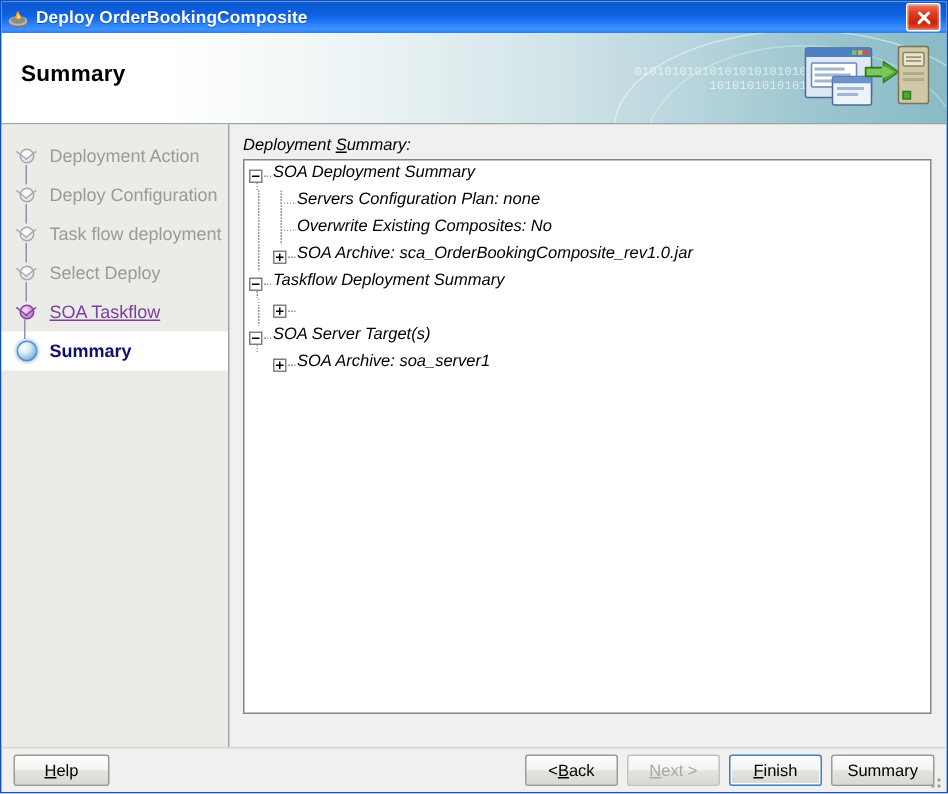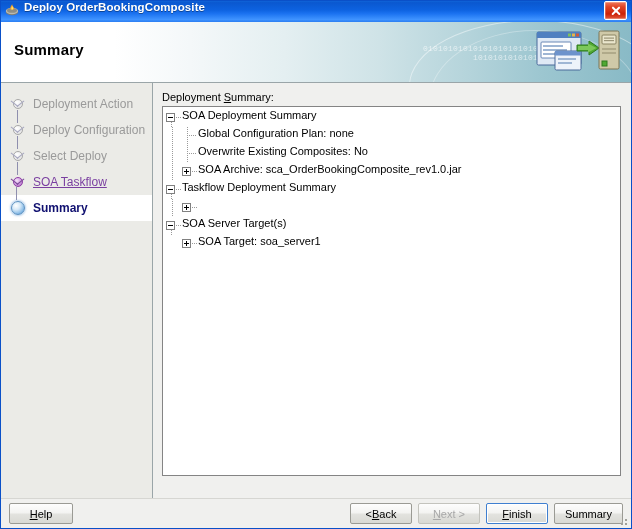--- a/index.html
+++ b/index.html
@@ -25,21 +25,21 @@
     overflow: hidden;
   }
 
   
   .titlebar {
     position: relative;
     height: 21px;
     background: linear-gradient(to bottom,
         #1064d8 0%, #0a58d0 8%, #0d62e0 42%, #1b72f0 60%, #3f93ff 88%, #2b7ef2 100%);
     display: flex;
-    align-items: flex-start;
+    align-items: center;
     padding: 0 2px 0 3px;
     box-sizing: border-box;
     overflow: hidden;
   }
   .title-icon {
     width: 16px;
     height: 16px;
     flex: 0 0 16px;
     position: relative;
     margin-right: 4px;
@@ -244,20 +244,21 @@
     color: #101070;
     font-weight: bold;
   }
 
   
   .content {
     position: relative;
     flex: 1 1 auto;
     padding: 8px 10px 0 9px;
     box-sizing: border-box;
+    font-style: italic;
   }
   .field-label {
     font-size: 11px;
     color: #000000;
     margin-bottom: 3px;
     display: block;
   }
   .field-label u { text-decoration: underline; }
 
   .tree-panel {
@@ -497,20 +498,27 @@
         </div>
 
         <div class="step">
           <span class="step-node node-done">
             <span class="branch"></span>
               <span class="node-circle"></span>
           </span>
           <span class="step-label">Deploy Configuration</span>
         </div>
 
+        <div class="step">
+          <span class="step-node node-done">
+            <span class="branch"></span>
+              <span class="node-circle"></span>
+          </span>
+          <span class="step-label">Task flow deployment</span>
+        </div>
 
         <div class="step">
           <span class="step-node node-done">
             <span class="branch"></span>
               <span class="node-circle"></span>
           </span>
           <span class="step-label">Select Deploy</span>
         </div>
 
         <div class="step">
@@ -539,21 +547,21 @@
         <div class="tree-row">
           <span class="toggle vtop">
               <span class="toggle-box"></span>
             </span>
           <span class="node-text">SOA Deployment Summary</span>
         </div>
 
         <div class="tree-row">
           <span class="indent w16 vline"></span>
           <span class="leafmark through"></span>
-          <span class="node-text">Global Configuration Plan: none</span>
+          <span class="node-text">Servers Configuration Plan: none</span>
         </div>
 
 
         <div class="tree-row">
           <span class="indent w16 vline"></span>
           <span class="leafmark through"></span>
           <span class="node-text">Overwrite Existing Composites: No</span>
         </div>
 
         <div class="tree-row">
@@ -583,21 +591,21 @@
               <span class="toggle-box"></span>
             </span>
           <span class="node-text">SOA Server Target(s)</span>
         </div>
 
         <div class="tree-row">
           <span class="indent w16"></span>
           <span class="toggle">
               <span class="toggle-box plus"></span>
             </span>
-          <span class="node-text">SOA Target: soa_server1</span>
+          <span class="node-text">SOA Archive: soa_server1</span>
         </div>
 
       </div>
     </div>
   </div>
 
   <div class="footer">
     <span class="btn help">
         <span></span>
         <u>H</u>

